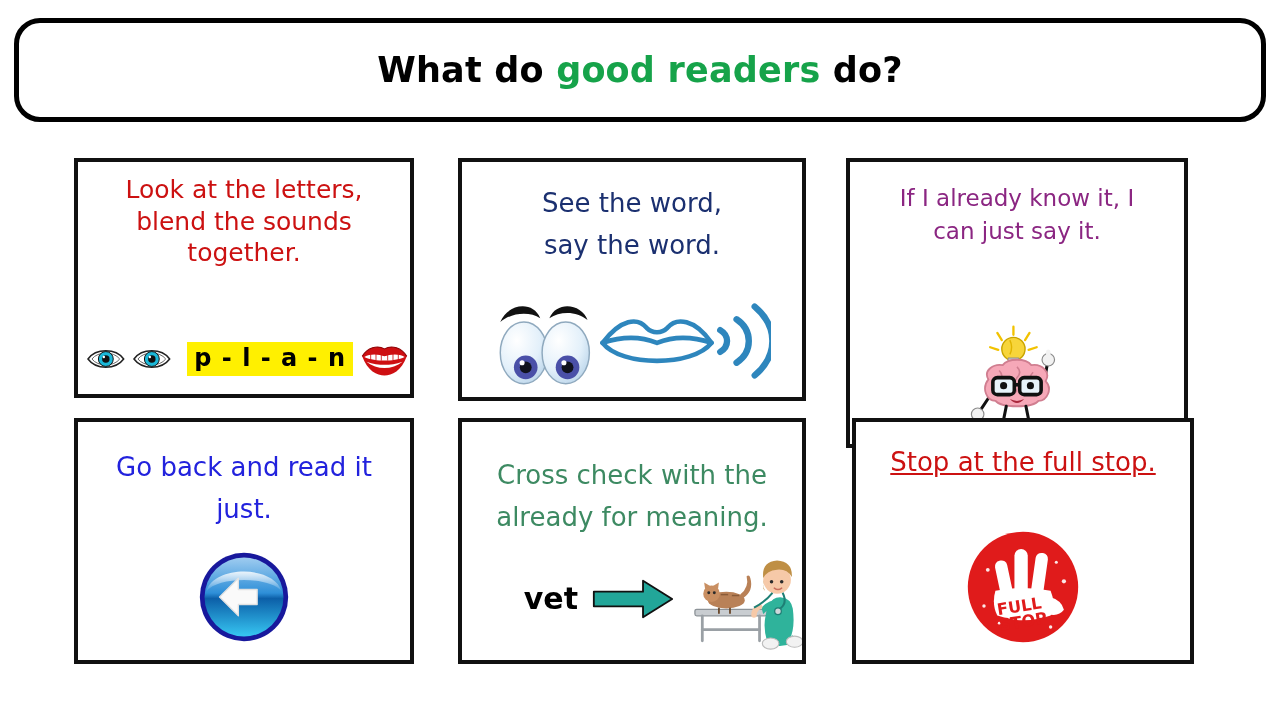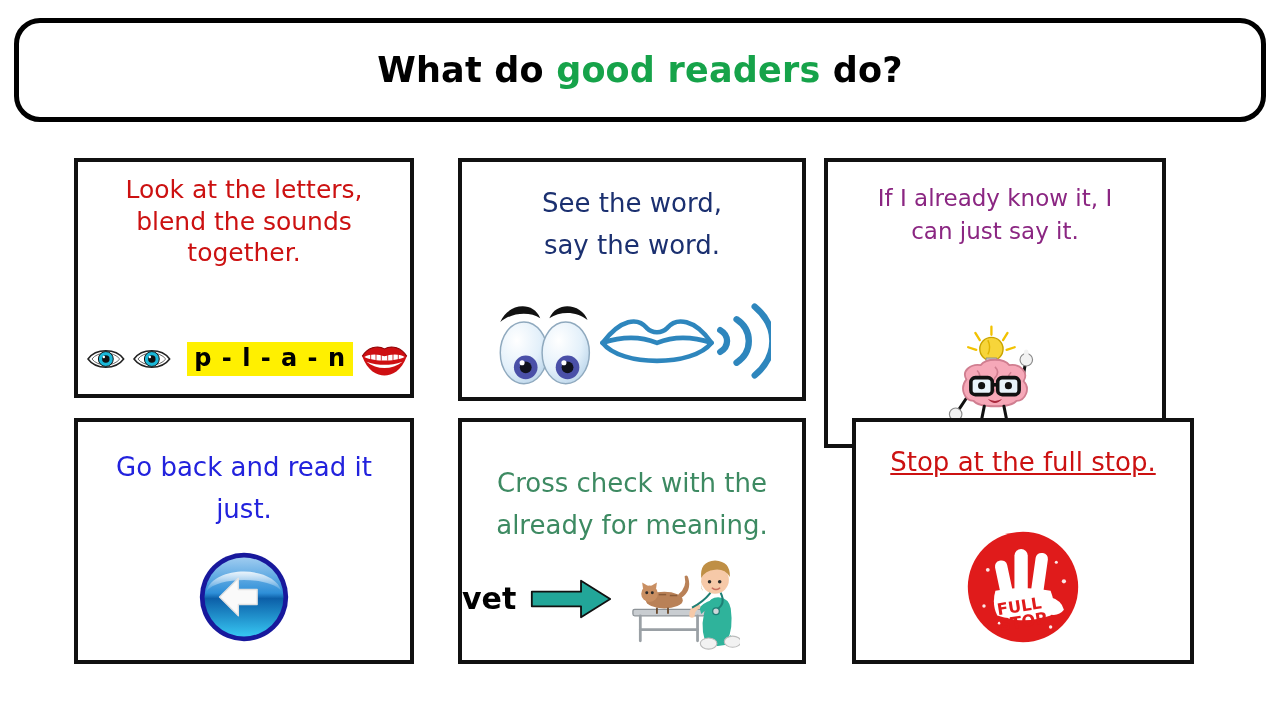--- a/index.html
+++ b/index.html
@@ -56,31 +56,31 @@
     box-sizing: border-box;
   }
   .card-art {
     position: relative;
     width: 100%;
   }
 
   
   #card-1 { left: 74px;  top: 158px; width: 340px; height: 240px; }
   #card-2 { left: 458px; top: 158px; width: 348px; height: 243px; }
-  #card-3 { left: 824px; top: 158px; width: 342px; height: 290px; }
+  #card-3 { left: 846px; top: 158px; width: 342px; height: 290px; }
   #card-4 { left: 74px;  top: 418px; width: 340px; height: 246px; }
   #card-5 { left: 458px; top: 418px; width: 348px; height: 246px; }
   #card-6 { left: 852px; top: 418px; width: 342px; height: 246px; }
 
   
   #card-1 .card-text { color: #CC1111; font-size: 25px; padding-top: 12px; }
   #card-2 .card-text { color: #1B3070; font-size: 26px; padding-top: 20px; line-height: 1.62; }
   #card-3 .card-text { color: #8B2682; font-size: 23px; padding-top: 20px; line-height: 1.45; }
   #card-4 .card-text { color: #2222DD; font-size: 26px; padding-top: 24px; line-height: 1.62; }
-  #card-5 .card-text { color: #3D8A62; font-size: 26px; padding-top: 40px; line-height: 1.62; }
+  #card-5 .card-text { color: #3D8A62; font-size: 26px; padding-top: 32px; line-height: 1.62; }
   #card-6 .card-text { color: #CC1111; font-size: 26px; padding-top: 24px; text-decoration: underline; }
 
   
   #card1-art {
     position: absolute;
     left: 0; bottom: 6px;
     width: 100%;
     height: 58px;
     display: flex;
     align-items: center;
@@ -123,21 +123,21 @@
   
   #card4-art {
     position: absolute; left: 0; bottom: 14px; width: 100%; height: 98px;
     display: flex; align-items: center; justify-content: center;
   }
   .back-button-icon { width: 94px; height: 94px; }
 
   
   #card5-art {
     position: absolute; left: 0; bottom: 6px; width: 100%; height: 104px;
-    display: flex; align-items: center; justify-content: flex-start;
+    display: flex; align-items: center; justify-content: flex-end;
   }
   #vet-word {
     font-family: "DejaVu Sans", sans-serif;
     font-weight: bold; font-size: 30px; color: #000000;
     margin-right: 14px; margin-bottom: 8px;
   }
   .teal-arrow { width: 82px; height: 44px; margin-right: 8px; margin-bottom: 6px;}
   .vet-scene  { width: 120px; height: 100px; }
 
   

